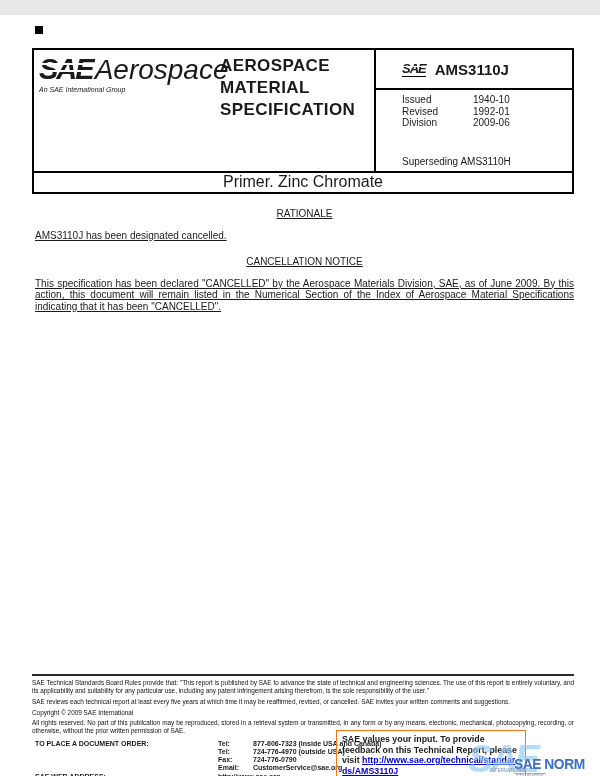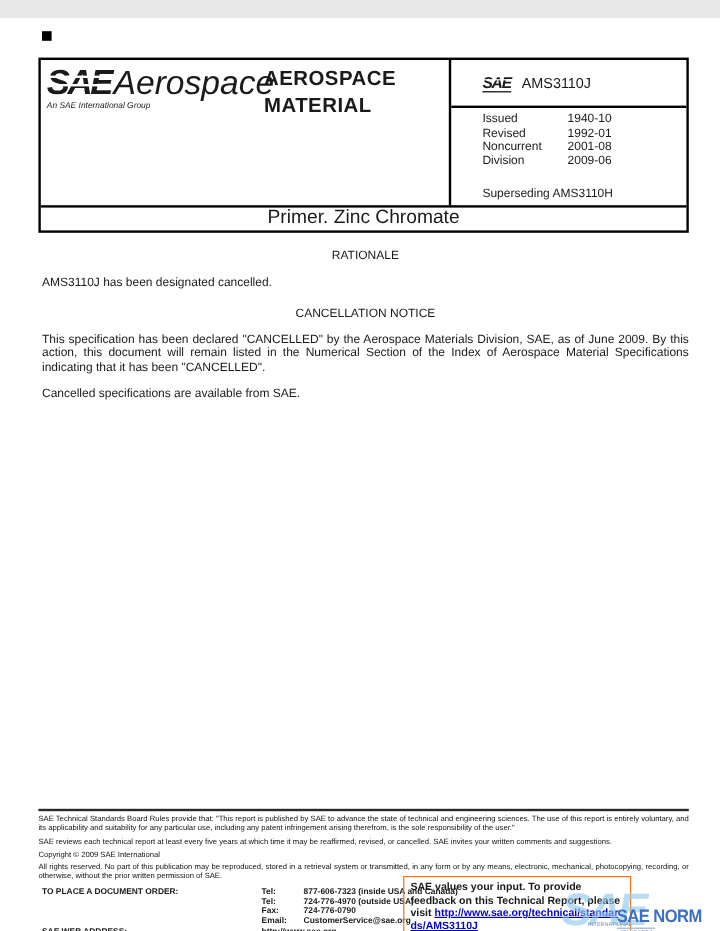--- a/index.html
+++ b/index.html
@@ -25,30 +25,30 @@
   }
   .logo-sae::before { top:9px; } .logo-sae::after { top:16px; }
   .logo-brand { font-size:28px; font-weight:400; letter-spacing:0; }
   .logo-tagline { font-size:7px; font-style:italic; color:#222; margin-top:1px; }
   .doc-type { position:absolute; left:186px; top:5px; font-weight:bold; font-size:17px; line-height:22px; letter-spacing:.4px; }
 
   .header-right { width:198px; border-left:2px solid #000; display:flex; flex-direction:column; }
   .doc-number-cell { height:40px; border-bottom:2px solid #000; display:flex; align-items:center; padding-left:26px; }
   .small-sae { position:relative; font-weight:900; font-style:italic; font-size:13px; letter-spacing:-1px; margin-right:9px; border-bottom:1px solid #000; }
   .small-sae::before { content:""; position:absolute; left:0; right:1px; top:5px; height:1px; background:#fff; }
-  .doc-number { font-weight:normal; font-size:12px; }
+  .doc-number { font-weight:bold; font-size:15px; }
   .dates { padding:4px 0 0 26px; }
   .date-row { display:flex; font-size:10px; line-height:11.5px; }
   .date-label { width:71px; }
   .superseding { margin-top:auto; padding:0 12px 4px 26px; font-size:10px; }
 
   .header-subject { height:19px; line-height:18px; text-align:center; font-size:16px; }
 
   
-  .body-area { padding-left:3px; }
+  .body-area { padding-left:3px;text-decoration:underline; }
   .section-heading { text-align:center; font-size:10px; margin-top:14px; }
   .body-text { font-size:10px; line-height:11.5px; margin-top:11px; }
   .justify { text-align:justify; }
 
   
   .footer { position:absolute; left:32px; top:659px; width:542px; }
   .footer-rule { border-top:2px solid #2a2a2a; }
   .fineprint { font-size:6.4px; line-height:7.6px; color:#111; margin-top:3px; }
   .fineprint.single { margin-top:4px; }
 
@@ -92,57 +92,53 @@
           <div class="logo">
             <div class="logo-row">
               <span class="logo-sae">SAE</span>
               <span class="logo-brand">Aerospace</span>
             </div>
             <div class="logo-tagline">An SAE International Group</div>
           </div>
           <div class="doc-type">
             <div>AEROSPACE</div>
             <div>MATERIAL</div>
+            <div>SPECIFICATION</div>
           </div>
         </div>
         <div class="header-right">
           <div class="doc-number-cell">
             <span class="small-sae">SAE</span>
             <span class="doc-number">AMS3110J</span>
           </div>
           <div class="dates">
             <div class="date-row">
               <span class="date-label">Issued</span>
               <span class="date-value">1940-10</span>
             </div>
             <div class="date-row">
               <span class="date-label">Revised</span>
               <span class="date-value">1992-01</span>
             </div>
             <div class="date-row">
-              <span class="date-label">Noncurrent</span>
-              <span class="date-value">2001-08</span>
-            </div>
-            <div class="date-row">
               <span class="date-label">Division</span>
               <span class="date-value">2009-06</span>
             </div>
           </div>
           <div class="superseding">Superseding AMS3110H</div>
         </div>
       </div>
       <div class="header-subject">Primer. Zinc Chromate</div>
     </div>
 
     <div class="body-area">
       <div class="section-heading">RATIONALE</div>
       <p class="body-text">AMS3110J has been designated cancelled.</p>
       <div class="section-heading">CANCELLATION NOTICE</div>
       <p class="body-text justify">This specification has been declared "CANCELLED" by the Aerospace Materials Division, SAE, as of June 2009. By this action, this document will remain listed in the Numerical Section of the Index of Aerospace Material Specifications indicating that it has been "CANCELLED".</p>
-      <p class="body-text">Cancelled specifications are available from SAE.</p>
     </div>
   </div>
 
   <div class="footer">
     <div class="footer-rule"></div>
     <p class="fineprint justify">SAE Technical Standards Board Rules provide that: "This report is published by SAE to advance the state of technical and engineering sciences. The use of this report is entirely voluntary, and its applicability and suitability for any particular use, including any patent infringement arising therefrom, is the sole responsibility of the user."</p>
     <p class="fineprint single">SAE reviews each technical report at least every five years at which time it may be reaffirmed, revised, or cancelled. SAE invites your written comments and suggestions.</p>
     <p class="fineprint">Copyright © 2009 SAE International</p>
     <p class="fineprint justify">All rights reserved. No part of this publication may be reproduced, stored in a retrieval system or transmitted, in any form or by any means, electronic, mechanical, photocopying, recording, or otherwise, without the prior written permission of SAE.</p>
 

